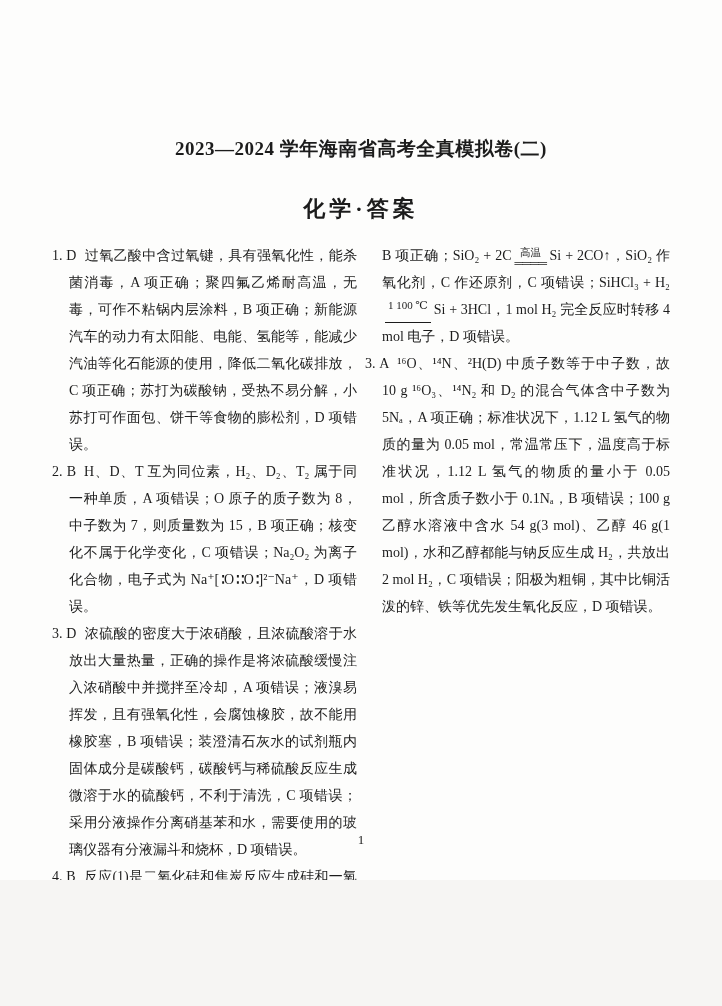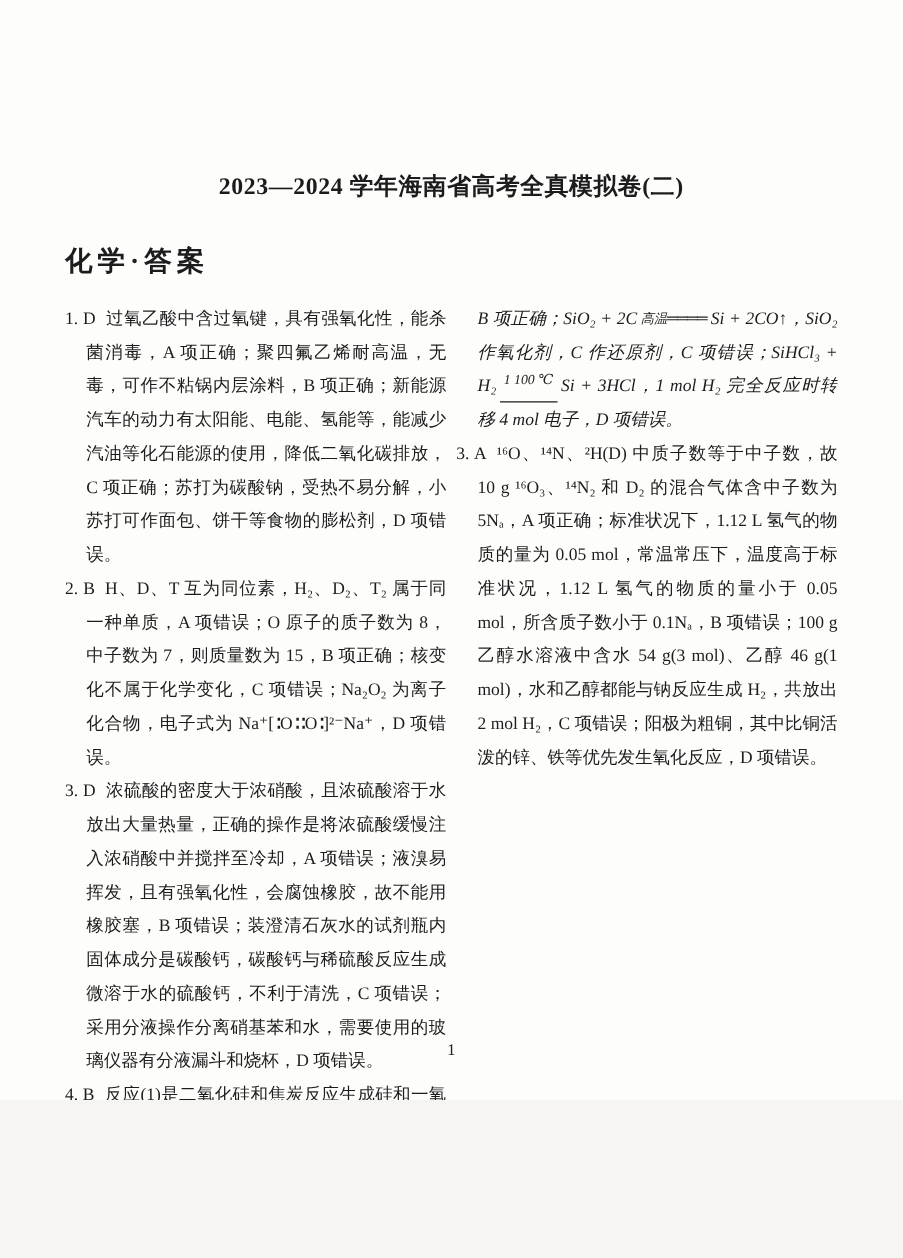--- a/index.html
+++ b/index.html
@@ -11,28 +11,28 @@
   }
   .page {
     position: relative;
     width: 722px; height: 880px;
     background: #fdfdfc;
     box-sizing: border-box;
     padding: 136px 52px 0;
     overflow: hidden;
   }
   .title  { margin: 0; text-align: center; font-size: 19px; font-weight: 700; letter-spacing: .5px; }
-  .subtitle { margin: 32px 0 0; font-size: 22px; font-weight: 700; letter-spacing: 4px; }
+  .subtitle { margin: 32px 0 0; text-align: center; font-size: 22px; font-weight: 700; letter-spacing: 4px; }
   .columns { display: flex; gap: 8px; margin-top: 18px; height: 700px; overflow: hidden; }
   .col { flex: 1 1 0; min-width: 0; font-size: 14px; line-height: 27px; text-align: justify; }
   p.item { margin: 0; padding-left: 17px; text-indent: -17px; }
-  p.item.cont { text-indent: 0; font-style: italic; }
+  p.item.cont { text-indent: 0; }
   .label { margin-right: 8px; white-space: nowrap; }
   .rxn {
-    display: inline-flex; 
+    display: inline-flex; flex-direction: column; align-items: center;
     vertical-align: middle; line-height: 1; margin: 0 3px; text-indent: 0;
   }
   .rxn .cond-top { font-size: 10.5px; line-height: 12px; }
   .rxn .cond-bar { font-size: 12px; line-height: 8px; letter-spacing: -.5px; }
   .rxn.underlined .cond-top {
     border-bottom: 1px solid #1c1c1c;
     padding: 0 3px 10px; font-size: 11px; line-height: 14px;
   }
   .page-num { position: absolute; left: 0; right: 0; bottom: 32px; text-align: center; font-size: 13px; }
 </style>

